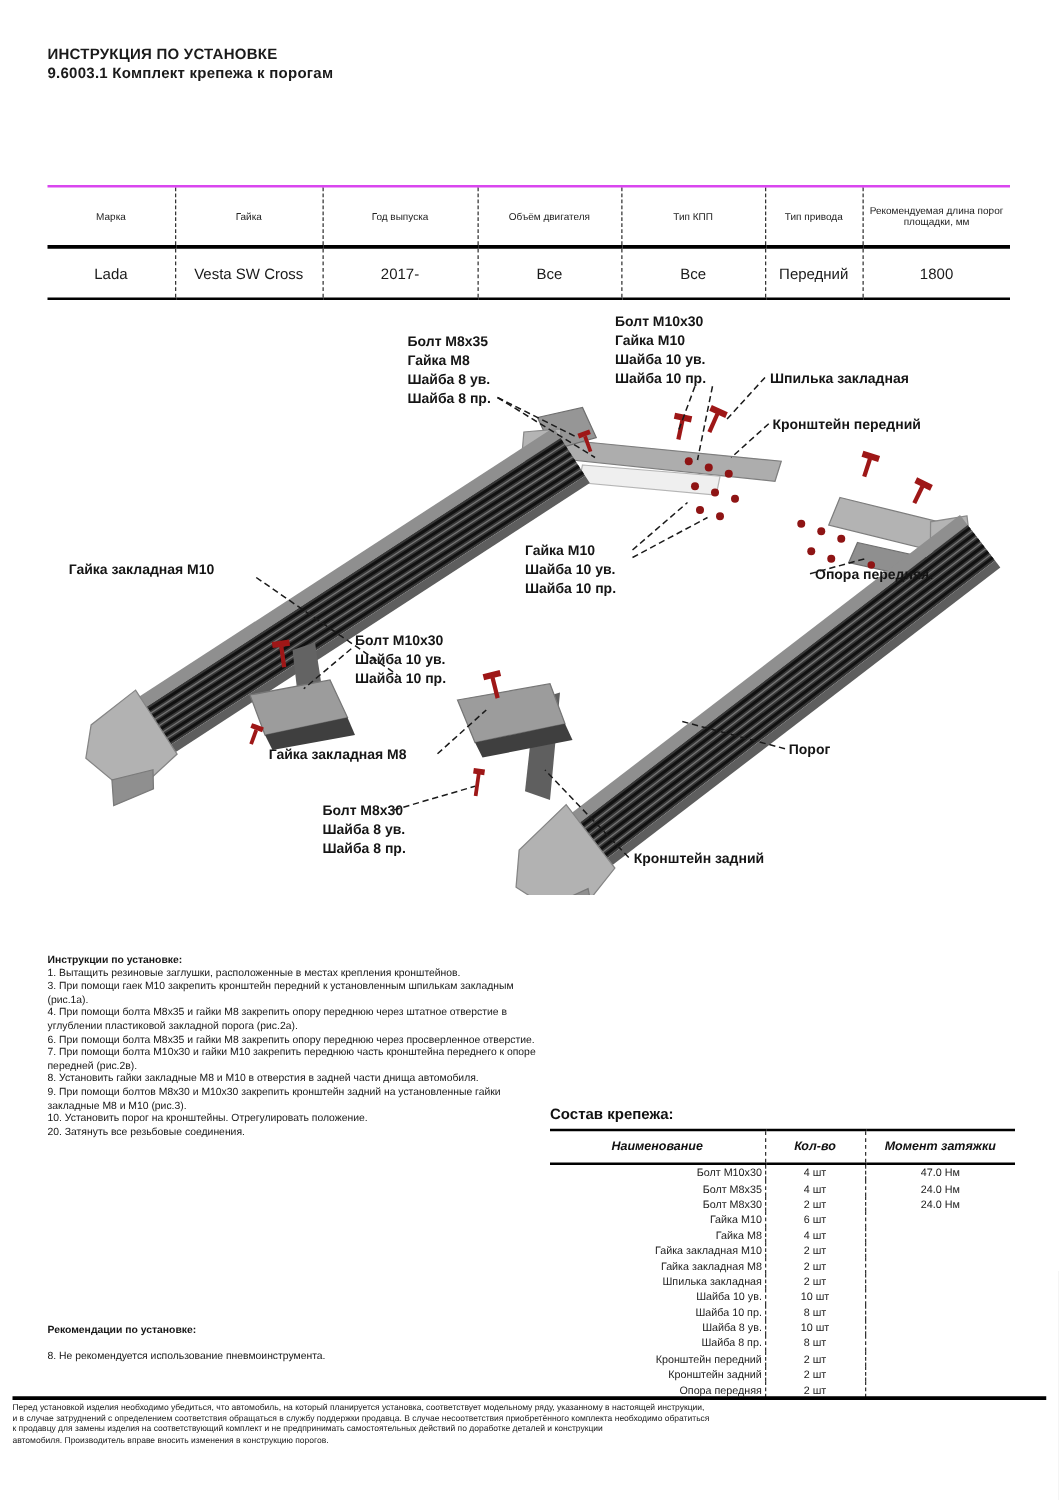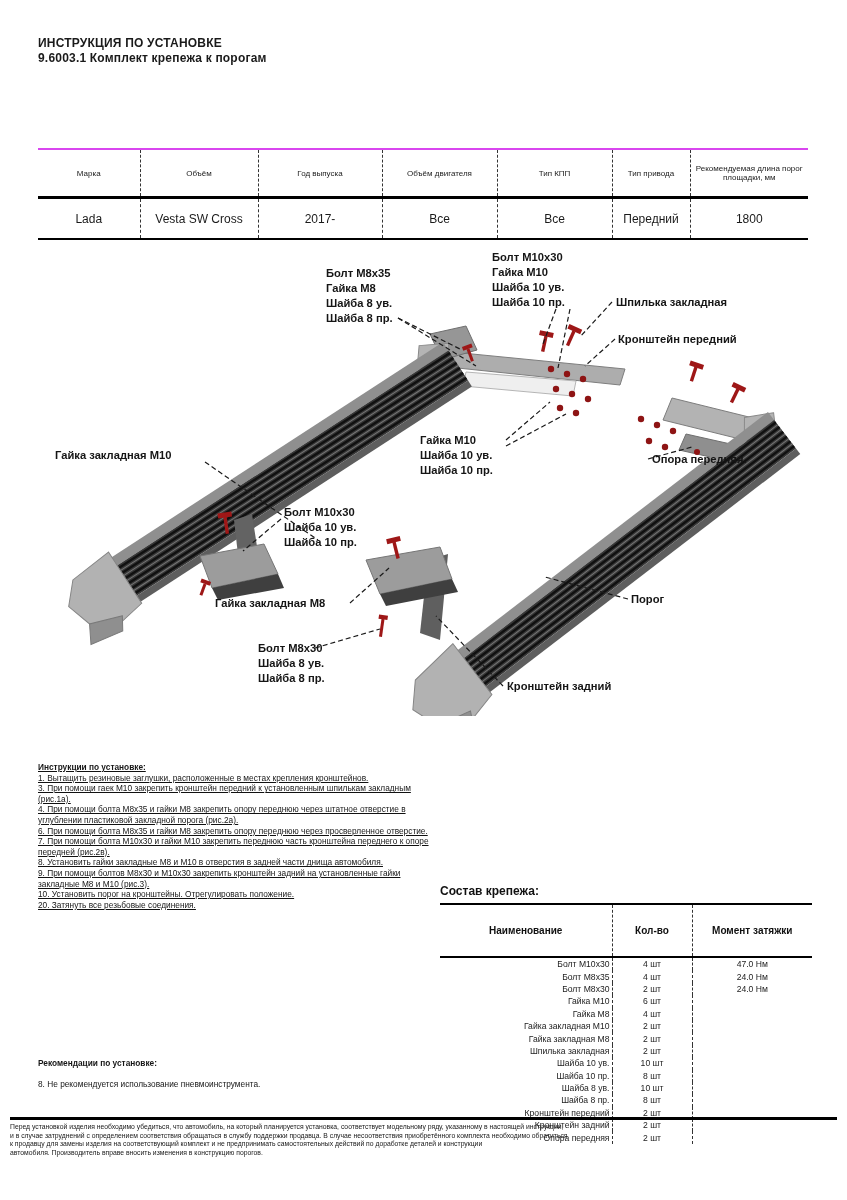--- a/index.html
+++ b/index.html
@@ -21,32 +21,32 @@
   table.vehicle td{
     font-size:12px;color:#1a1a1a;text-align:center;vertical-align:middle;
     height:35px;padding:2px;border-bottom:2px solid #000;
   }
   table.vehicle th+th, table.vehicle td+td{border-left:1px dashed #333;}
   
   svg.diagram{position:absolute;left:0;top:238px;width:847px;height:478px;}
   svg.diagram text{font-family:"Liberation Sans",sans-serif;font-size:11.2px;font-weight:600;fill:#151515;}
   .leader{stroke:#1a1a1a;stroke-width:1.2;stroke-dasharray:5 3;fill:none;}
   
-  .instructions{position:absolute;left:38px;top:762px;width:398px;text-decoration:underline;}
+  .instructions{position:absolute;left:38px;top:762px;width:398px;}
   .block-title{font-size:9.5px;font-weight:bold;margin:0 0 12px 0;color:#111;}
   .instructions p, .recommendations p{margin:0;font-size:8.3px;line-height:10.6px;color:#161616;}
   .recommendations{position:absolute;left:38px;top:1058px;width:398px;}
   .recommendations .block-title{margin-bottom:10px;}
   
   .parts{position:absolute;left:440px;top:884px;width:374px;}
   .parts-title{font-size:12px;font-weight:bold;margin:0 0 5px 0;color:#111;}
   table.parts-t{border-collapse:collapse;width:372px;table-layout:fixed;}
   table.parts-t th{
     font-size:10px;font-weight:bold;text-align:center;vertical-align:middle;color:#111;
-    border-top:2px solid #000;border-bottom:2px solid #000;height:17px;padding:17px 2px;
+    border-top:2px solid #000;border-bottom:2px solid #000;height:17px;padding:4px 2px;font-style:italic;
   }
   table.parts-t td{
     font-size:8.6px;color:#1c1c1c;height:12.4px;padding:0 2px;vertical-align:middle;
   }
   table.parts-t th+th, table.parts-t td+td{border-left:1px dashed #333;}
   td.c-name{text-align:right;padding-right:8px;}
   td.c-qty{text-align:center;}
   td.c-mom{text-align:center;}
   
   .footer{
@@ -72,21 +72,21 @@
           <col style="width:118px">
           <col style="width:124px">
         <col style="width:115px">
           <col style="width:115px">
           <col style="width:78px">
           <col style="width:118px">
       </colgroup>
       <tbody>
           <tr>
         <th>Марка</th>
-        <th>Объём</th>
+        <th>Гайка</th>
         <th>Год выпуска</th>
         <th>Объём двигателя</th>
         <th>Тип КПП</th>
         <th>Тип привода</th>
         <th>Рекомендуемая длина порог площадки, мм</th>
       </tr>
       <tr>
         <td>Lada</td>
         <td>Vesta SW Cross</td>
         <td>2017-</td>

